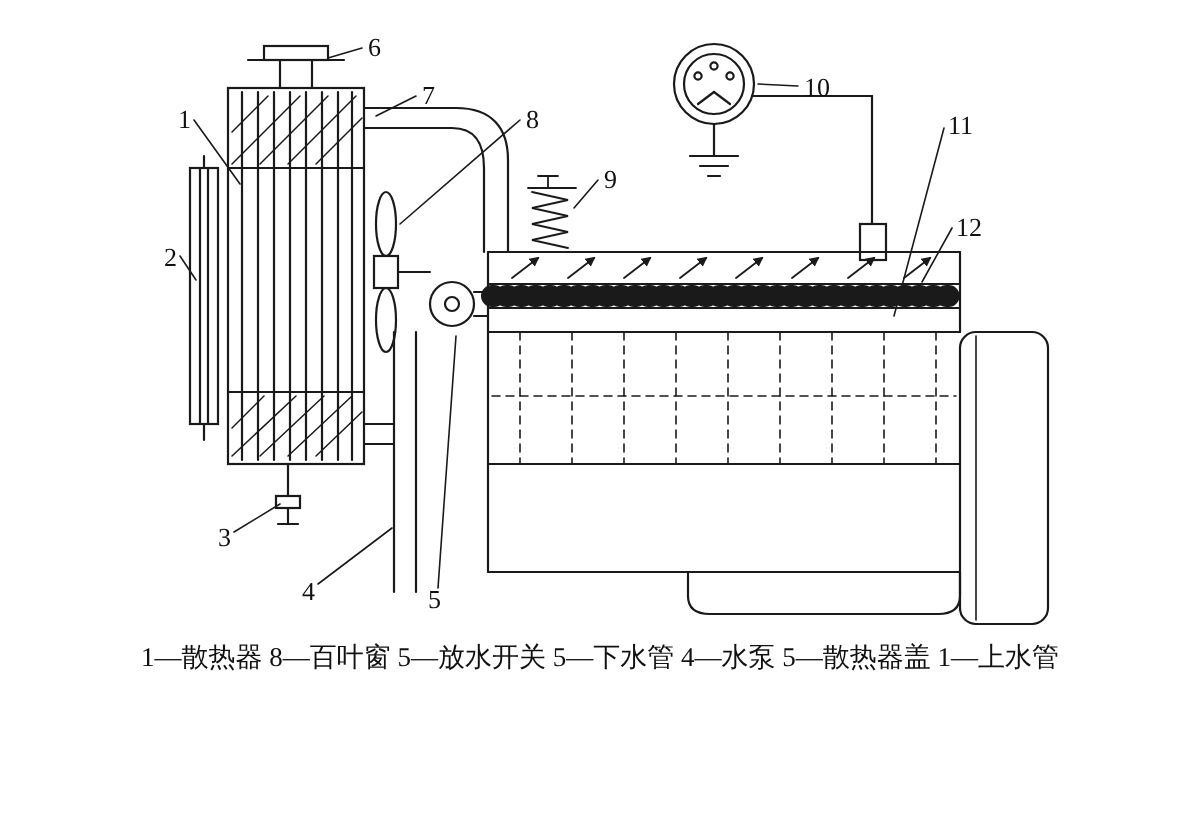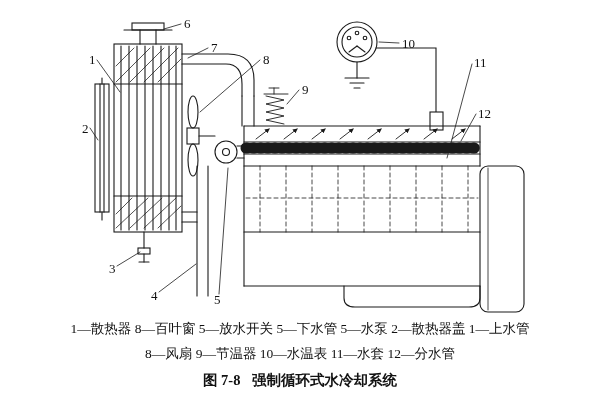--- a/index.html
+++ b/index.html
@@ -207,31 +207,20 @@
       <text x="474" y="67">11</text>
       <text x="478" y="118">12</text>
     </g>
   </svg>
 
   <div class="legend l1">
     <span>1—散热器</span>
     <span>8—百叶窗</span>
     <span>5—放水开关</span>
     <span>5—下水管</span>
-    <span>5—水泵</span>
-    <span>2—散热器盖</span>
+    <span>4—水泵</span>
+    <span>5—散热器盖</span>
     <span>1—上水管</span>
   </div>
 
-  <div class="legend l2">
-    <span>8—风扇</span>
-    <span>9—节温器</span>
-    <span>10—水温表</span>
-    <span>11—水套</span>
-    <span>12—分水管</span>
-  </div>
-
-  <div class="figcap">
-    <span>图 7-8</span>
-    <span>强制循环式水冷却系统</span>
-  </div>
+
 
 </div>
 
 </body></html>

